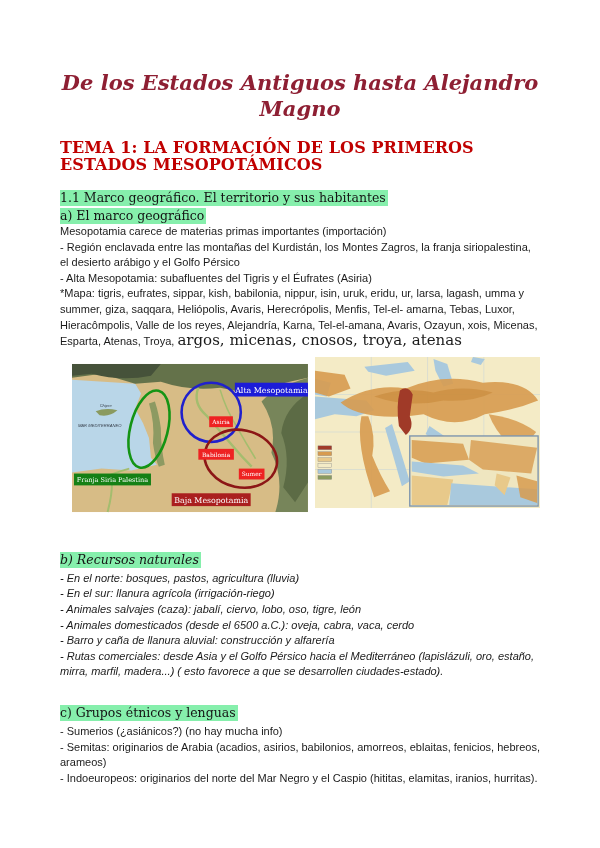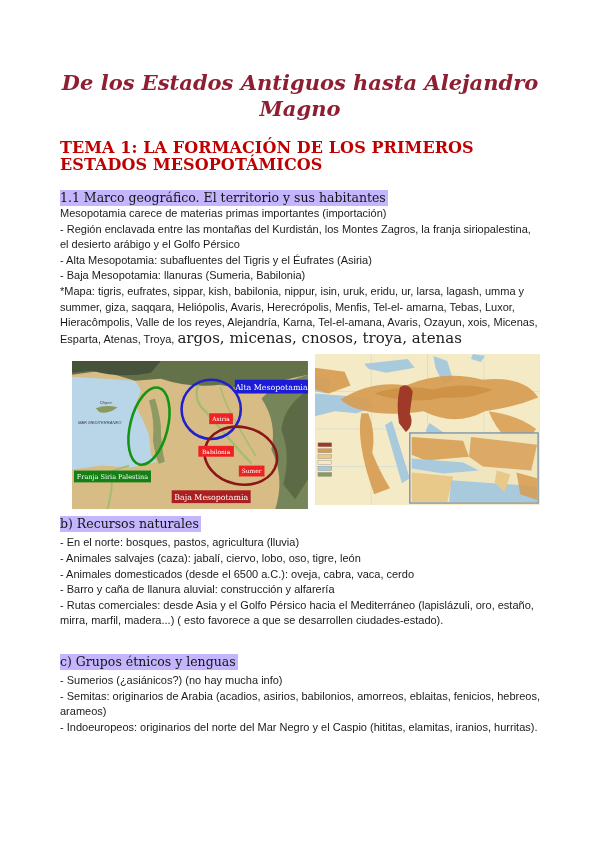--- a/index.html
+++ b/index.html
@@ -28,60 +28,60 @@
     font-family:"DejaVu Serif",serif;
     font-weight:bold;
     font-size:16px;
     line-height:17px;
     letter-spacing:.1px;
     color:#c00000;
   }
   .hl-line{margin:0;line-height:17px;}
   .hl-line.first{margin-top:15px;}
   .hl{
-    background:#c4b5fd;
+    background:#86efac;
     font-family:"DejaVu Serif",serif;
     font-size:12.5px;
     color:#141414;
     padding:0 2px 1px 0;
   }
   .body-line{
     margin:0;
     font-size:11px;
     line-height:15.6px;
   }
   .serif-tail{font-family:"DejaVu Serif",serif;font-size:15px;}
   .maps-row{
     display:flex;
     align-items:flex-start;
     margin:6px 0 0 12px;
     gap:7px;
   }
   .map-left{margin-top:7px;display:block;}
   .map-right{margin-top:0;display:block;}
-  .sec-b{margin-top:4px;}
+  .sec-b{margin-top:37px;font-style:italic;}
   .sec-c{margin-top:23px;}
   .sec-b .hl-line,.sec-c .hl-line{margin-bottom:3px;}
   svg text{font-family:"DejaVu Serif",serif;}
   svg .tiny-ital{font-family:"Liberation Sans",sans-serif;font-style:italic;}
 </style>
 </head>
 <body>
 
 <div class="page">
 
   <h1 class="title">De los Estados Antiguos hasta Alejandro Magno</h1>
   <h2 class="tema">TEMA 1: LA FORMACIÓN DE LOS PRIMEROS ESTADOS MESOPOTÁMICOS</h2>
 
   <div class="sec-a">
     <p class="hl-line first"><span class="hl">1.1 Marco geográfico. El territorio y sus habitantes</span></p>
+    <p class="hl-line"><span class="hl">a) El marco geográfico</span></p>
     <p class="body-line">Mesopotamia carece de materias primas importantes (importación)</p>
     <p class="body-line">- Región enclavada entre las montañas del Kurdistán, los Montes Zagros, la franja siriopalestina, el desierto arábigo y el Golfo Pérsico</p>
     <p class="body-line">- Alta Mesopotamia: subafluentes del Tigris y el Éufrates (Asiria)</p>
-    <p class="body-line">- Baja Mesopotamia: llanuras (Sumeria, Babilonia)</p>
     <p class="body-line"><span>*Mapa: tigris, eufrates, sippar, kish, babilonia, nippur, isin, uruk, eridu, ur, larsa, lagash, umma y summer, giza, saqqara, Heliópolis, Avaris, Herecrópolis, Menfis, Tel-el- amarna, Tebas, Luxor, Hieracômpolis, Valle de los reyes, Alejandría, Karna, Tel-el-amana, Avaris, Ozayun, xois, Micenas, Esparta, Atenas, Troya, </span><span class="serif-tail">argos, micenas, cnosos, troya, atenas</span></p>
   </div>
 
   <div class="maps-row">
 
     <svg class="map-left" width="239" height="150" viewBox="0 0 239 150" xmlns="http://www.w3.org/2000/svg">
       <rect width="239" height="150" fill="#d7bc86"></rect>
       <path d="M0,16 L64,20 L70,30 L64,45 L72,60 L78,75 L80,95 L86,102 L60,108 L30,106 L0,110 Z" fill="#b9d6e8"></path>
       <path d="M0,0 H239 V14 Q200,22 180,30 L150,24 Q120,28 90,18 L64,20 L30,10 L0,14 Z" fill="#64724a"></path>
       <path d="M0,0 H90 L80,12 Q50,18 20,10 L0,12 Z" fill="#46523a"></path>
@@ -161,20 +161,21 @@
         <path d="M138,128 L225,134 L225,150 L136,150 Z" fill="#a9c9dd"></path>
         <path d="M184,118 L198,122 L192,140 L182,130 Z" fill="#e8c98a"></path>
         <path d="M204,120 L225,126 L225,148 L208,142 Z" fill="#d79b4f" opacity="0.85"></path>
       </g>
     </svg>
   </div>
 
   <div class="sec-b">
     <p class="hl-line"><span class="hl">b) Recursos naturales</span></p>
     <p class="body-line">- En el norte: bosques, pastos, agricultura (lluvia)</p>
+    <p class="body-line">- En el sur: llanura agrícola (irrigación-riego)</p>
     <p class="body-line">- Animales salvajes (caza): jabalí, ciervo, lobo, oso, tigre, león</p>
     <p class="body-line">- Animales domesticados (desde el 6500 a.C.): oveja, cabra, vaca, cerdo</p>
     <p class="body-line">- Barro y caña de llanura aluvial: construcción y alfarería</p>
     <p class="body-line">- Rutas comerciales: desde Asia y el Golfo Pérsico hacia el Mediterráneo (lapislázuli, oro, estaño, mirra, marfil, madera...) ( esto favorece a que se desarrollen ciudades-estado).</p>
   </div>
 
   <div class="sec-c">
     <p class="hl-line"><span class="hl">c) Grupos étnicos y lenguas</span></p>
     <p class="body-line">- Sumerios (¿asiánicos?) (no hay mucha info)</p>
     <p class="body-line">- Semitas: originarios de Arabia (acadios, asirios, babilonios, amorreos, eblaitas, fenicios, hebreos, arameos)</p>

